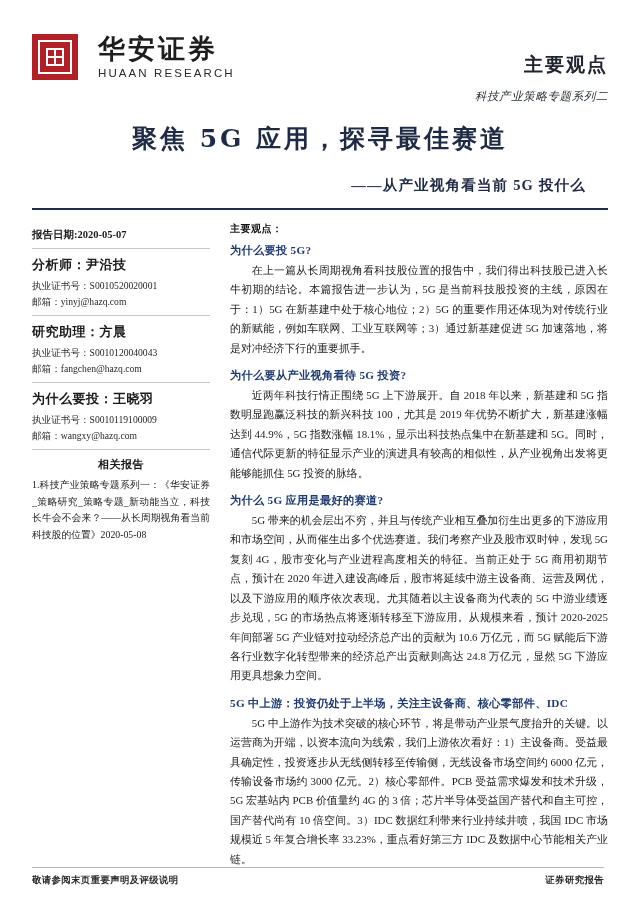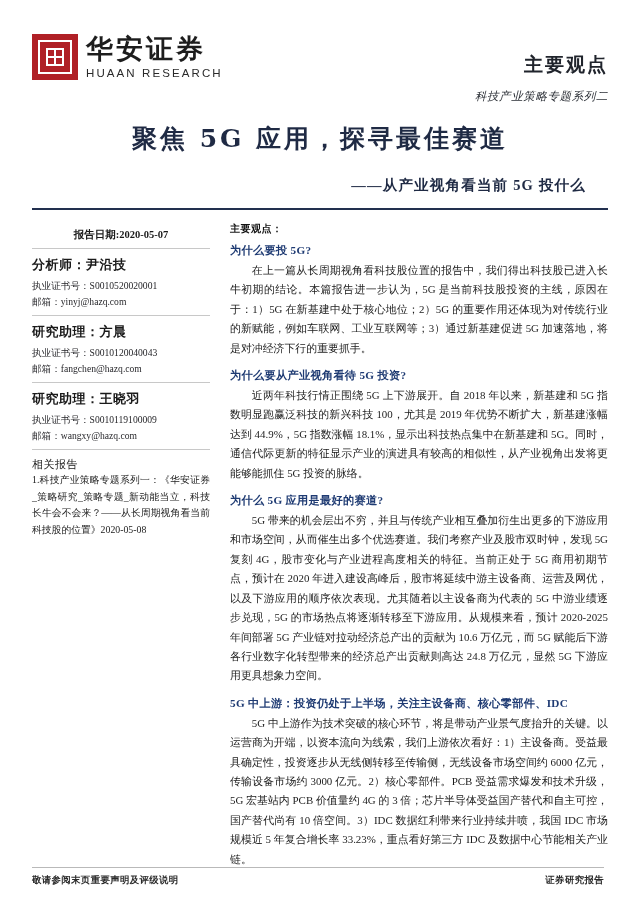--- a/index.html
+++ b/index.html
@@ -15,21 +15,21 @@
     position:absolute;inset:0;
     padding:0 32px;
     box-sizing:border-box;
   }
 
   
   .masthead{
     display:flex;align-items:flex-start;justify-content:space-between;
     padding-top:34px;height:96px;box-sizing:border-box;
   }
-  .brand{display:flex;align-items:center;gap:8px;justify-content:space-between;}
+  .brand{display:flex;align-items:center;gap:20px;justify-content:space-between;}
   .logo-mark{
     width:46px;height:46px;background:#b02026;
     position:relative;flex:none;
     box-shadow:inset 0 0 0 4px #b02026;
   }
   .logo-mark:before{
     content:"";position:absolute;left:6px;top:6px;right:6px;bottom:6px;
     border:2px solid #ffffff;
   }
   .logo-mark:after{
@@ -71,34 +71,34 @@
   .rule-main{
     margin-top:13px;height:0;border-top:2.5px solid #22304f;
   }
 
   
   .columns{display:flex;gap:20px;padding-top:12px;}
   .col-left{width:178px;flex:none;}
   .col-right{flex:1;}
 
   .meta-row{
-    display:flex;justify-content:center;align-items:baseline;
+    display:flex;justify-content:flex-start;align-items:baseline;
     font-size:10.5px;font-weight:bold;color:#1a1a1a;padding:6px 0 5px;
   }
   .meta-date{font-family:"Liberation Serif",serif;}
   .hr-thin{height:0;border-top:1px solid #c8c8c8;margin:1px 0 7px;}
 
   .person{margin-bottom:6px;}
   .person-name{font-size:13px;font-weight:bold;letter-spacing:.5px;margin-bottom:4px;}
   .person-line{font-size:9.6px;color:#26262a;line-height:1.62;}
   .person-line .val{font-family:"Liberation Serif",serif;}
 
   .related-head{
-    font-size:11px;font-weight:normal;letter-spacing:.5px;
-    margin-top:2px;
+    font-size:11px;font-weight:bold;letter-spacing:.5px;
+    margin-top:2px;margin-bottom:5px;text-align:center;
   }
   .related-item{
     font-size:9.8px;line-height:1.68;text-align:justify;color:#222;
   }
 
   
   .main-head{
     font-size:10px;font-weight:bold;color:#121212;letter-spacing:.5px;
     margin-bottom:7px;
     font-family:"DejaVu Sans","Liberation Sans",sans-serif;
@@ -175,21 +175,21 @@
         <div class="person-line">
           <span>执业证书号：</span><span class="val">S0010120040043</span>
         </div>
         <div class="person-line">
           <span>邮箱：</span><span class="val">fangchen@hazq.com</span>
         </div>
       </div>
       <div class="hr-thin"></div>
 
       <div class="person">
-        <div class="person-name">研究助理：王晓羽</div>
+        <div class="person-name">为什么要投：王晓羽</div>
         <div class="person-line">
           <span>执业证书号：</span><span class="val">S0010119100009</span>
         </div>
         <div class="person-line">
           <span>邮箱：</span><span class="val">wangxy@hazq.com</span>
         </div>
       </div>
       <div class="hr-thin"></div>
 
       <div class="related-head">相关报告</div>

